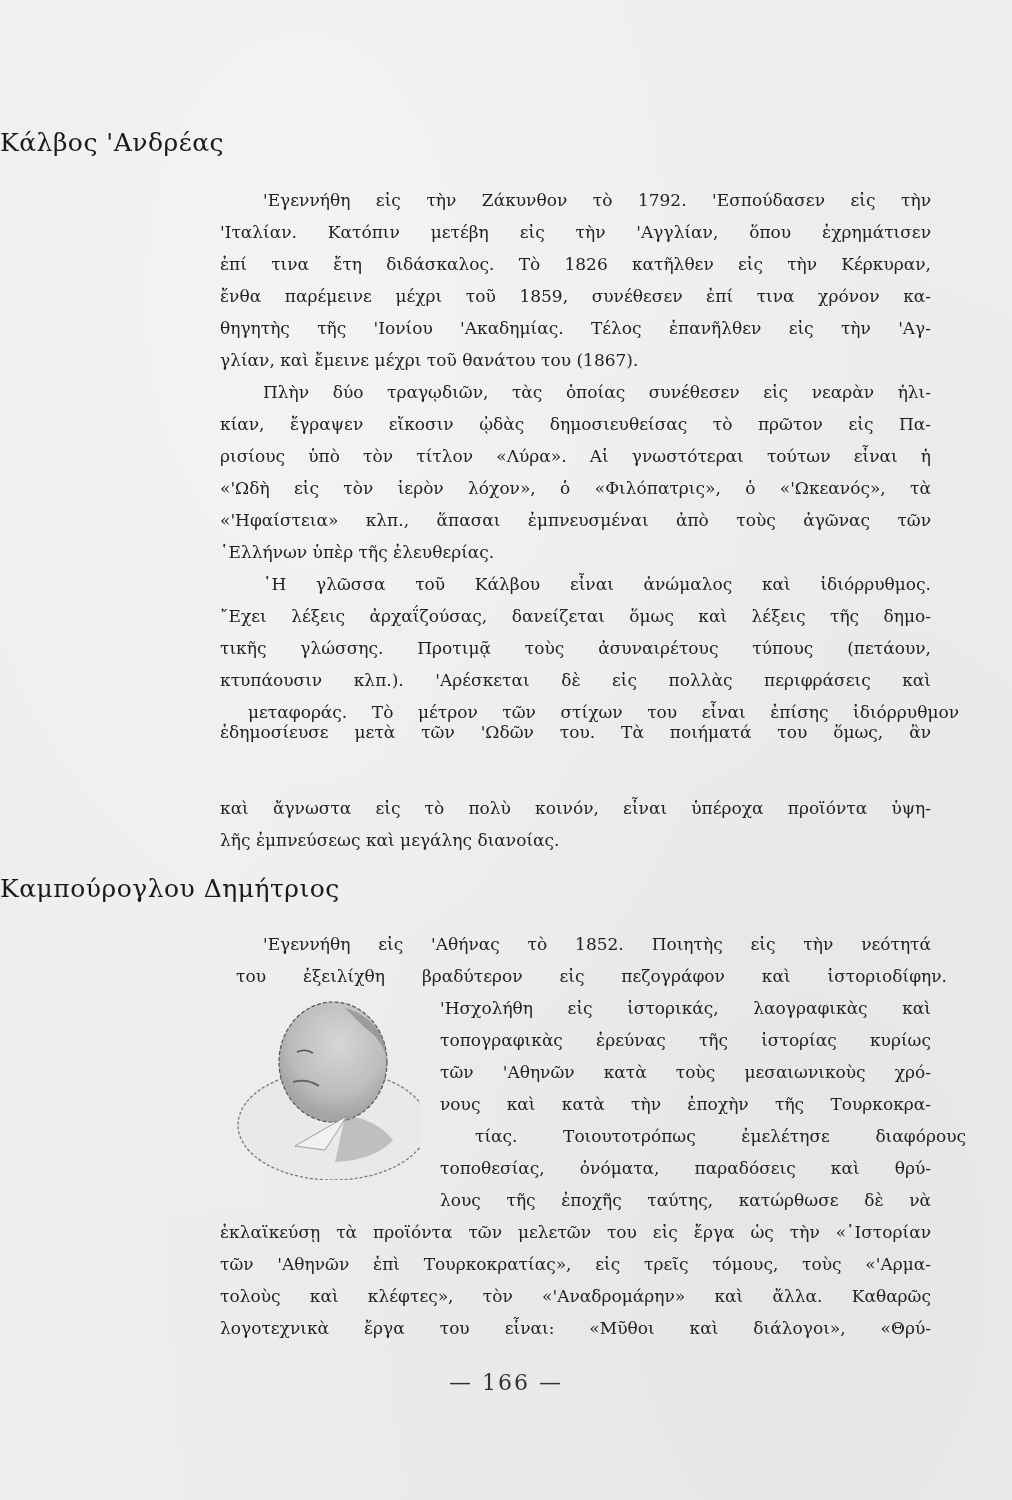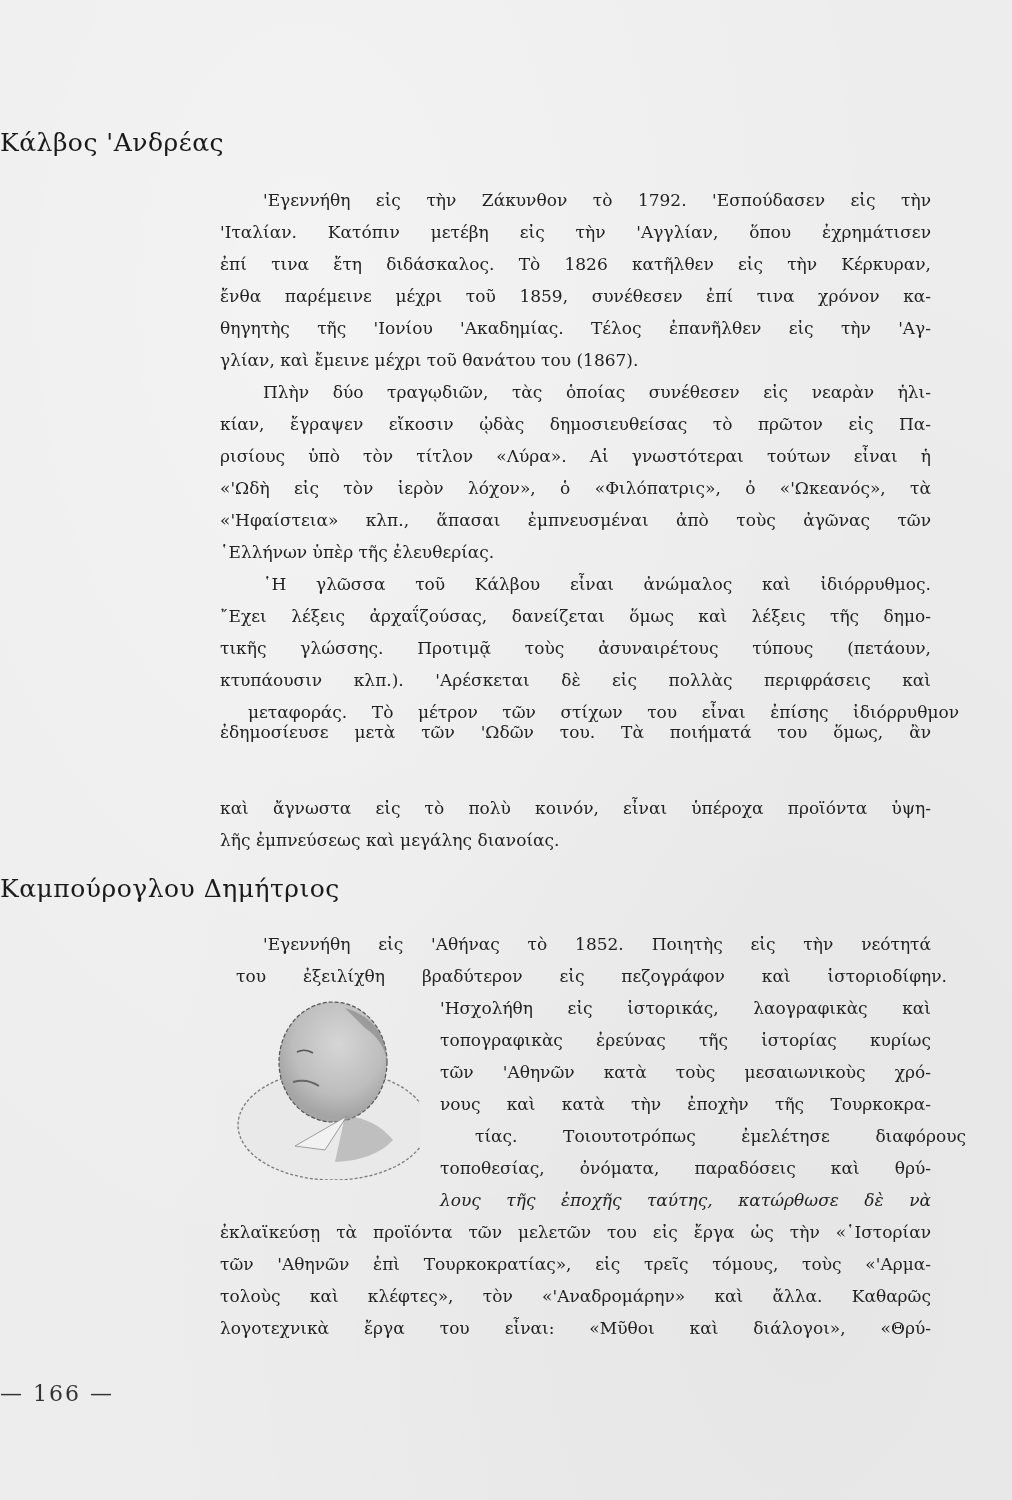--- a/index.html
+++ b/index.html
@@ -47,24 +47,24 @@
       position: absolute;
       left: 215px;
       top: 1000px;
       width: 205px;
       height: 180px;
     }
     .page-number {
       position: absolute;
       left: 0; width: 1012px;
       top: 1370px;
+      text-align: center;
       font-size: 22px;
       color: #333;
       letter-spacing: 2px;
-      margin-top: 11px;
     }
   </style>
 </head>
 <body>
 
 <div class="page">
 
   <div class="heading" style="top:128px;">Κάλβος 'Ανδρέας</div>
 
   <div class="line justify" style="left:263px; width:668px; top:186px;">'Εγεννήθη εἰς τὴν Ζάκυνθον τὸ 1792. 'Εσπούδασεν εἰς τὴν</div>
@@ -118,21 +118,21 @@
 
     <path d="M130 116 Q160 118 178 140 Q160 160 120 162 Z" fill="#9c9c9c" opacity="0.55"></path>
   </svg>
 
   <div class="line justify" style="left:440px; width:491px; top:994px;">'Ησχολήθη εἰς ἱστορικάς, λαογραφικὰς καὶ</div>
   <div class="line justify" style="left:440px; width:491px; top:1026px;">τοπογραφικὰς ἐρεύνας τῆς ἱστορίας κυρίως</div>
   <div class="line justify" style="left:440px; width:491px; top:1058px;">τῶν 'Αθηνῶν κατὰ τοὺς μεσαιωνικοὺς χρό-</div>
   <div class="line justify" style="left:440px; width:491px; top:1090px;">νους καὶ κατὰ τὴν ἐποχὴν τῆς Τουρκοκρα-</div>
   <div class="line justify" style="left:440px; width:491px; top:1122px;margin-left:35px;">τίας. Τοιουτοτρόπως ἐμελέτησε διαφόρους</div>
   <div class="line justify" style="left:440px; width:491px; top:1154px;">τοποθεσίας, ὀνόματα, παραδόσεις καὶ θρύ-</div>
-  <div class="line justify" style="left:440px; width:491px; top:1186px;font-style:italic;">λους τῆς ἐποχῆς ταύτης, κατώρθωσε δὲ νὰ</div>
+  <div class="line justify" style="left:440px; width:491px; top:1186px;">λους τῆς ἐποχῆς ταύτης, κατώρθωσε δὲ νὰ</div>
 
   <div class="line justify" style="left:220px; width:711px; top:1218px;">ἐκλαϊκεύσῃ τὰ προϊόντα τῶν μελετῶν του εἰς ἔργα ὡς τὴν «῾Ιστορίαν</div>
   <div class="line justify" style="left:220px; width:711px; top:1250px;">τῶν 'Αθηνῶν ἐπὶ Τουρκοκρατίας», εἰς τρεῖς τόμους, τοὺς «'Αρμα-</div>
   <div class="line justify" style="left:220px; width:711px; top:1282px;">τολοὺς καὶ κλέφτες», τὸν «'Αναδρομάρην» καὶ ἄλλα. Καθαρῶς</div>
   <div class="line justify" style="left:220px; width:711px; top:1314px;">λογοτεχνικὰ ἔργα του εἶναι: «Μῦθοι καὶ διάλογοι», «Θρύ-</div>
 
   <div class="page-number">— 166 —</div>
 </div>
 
 </body></html>

